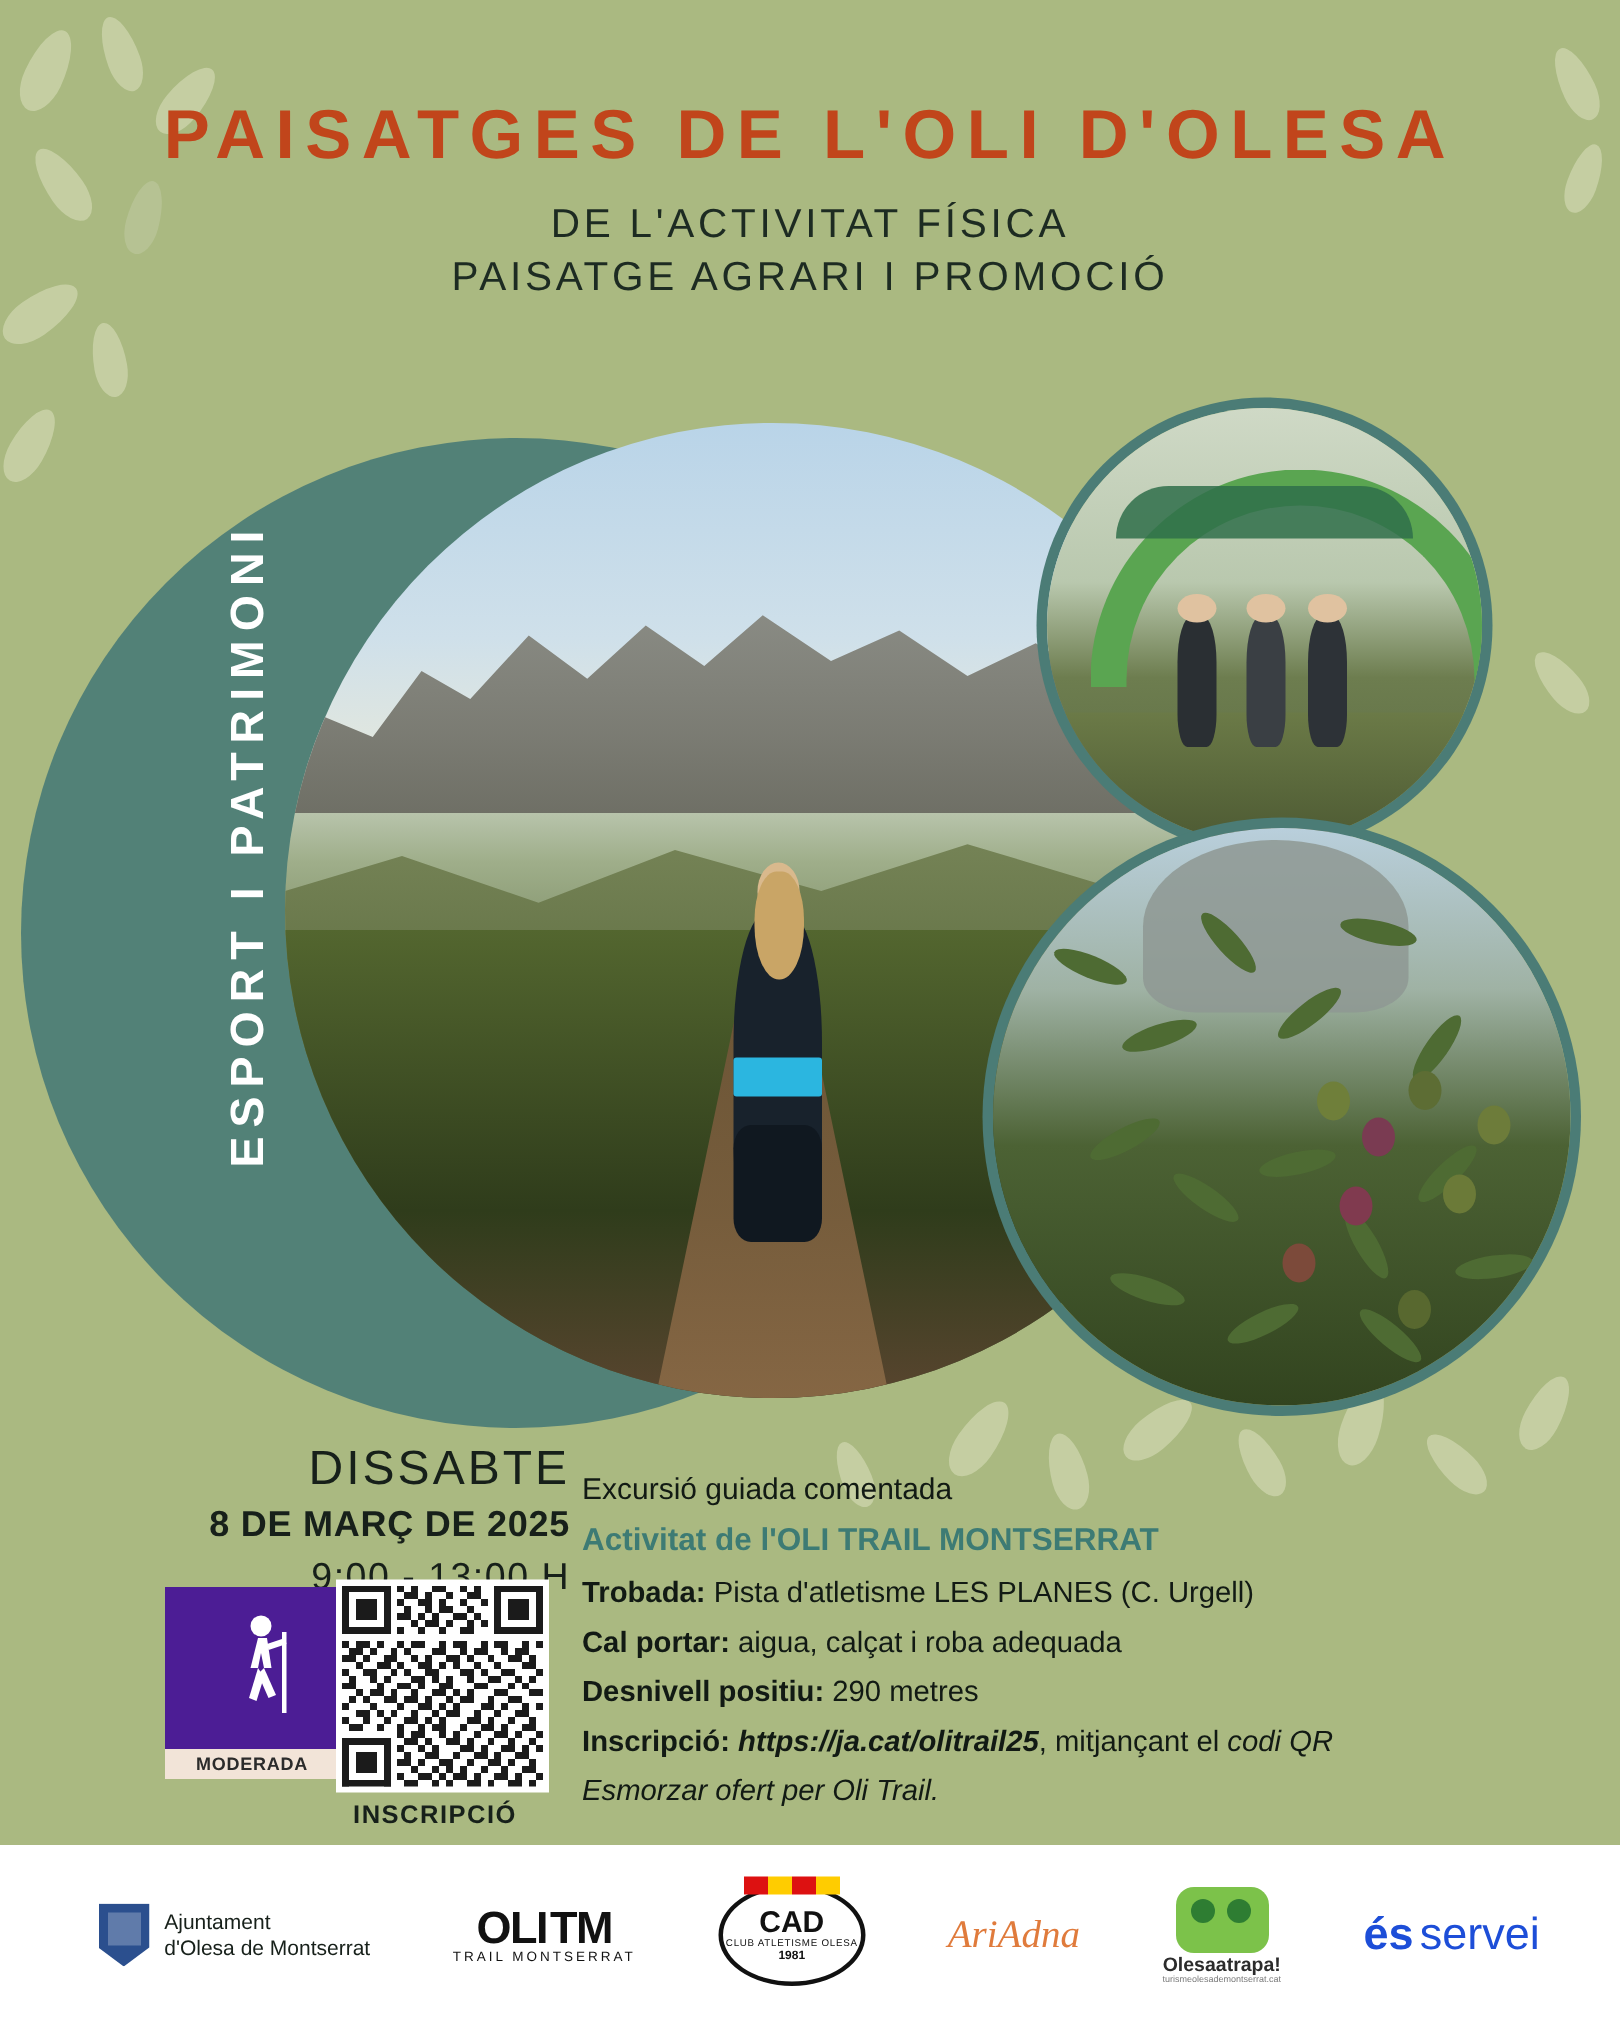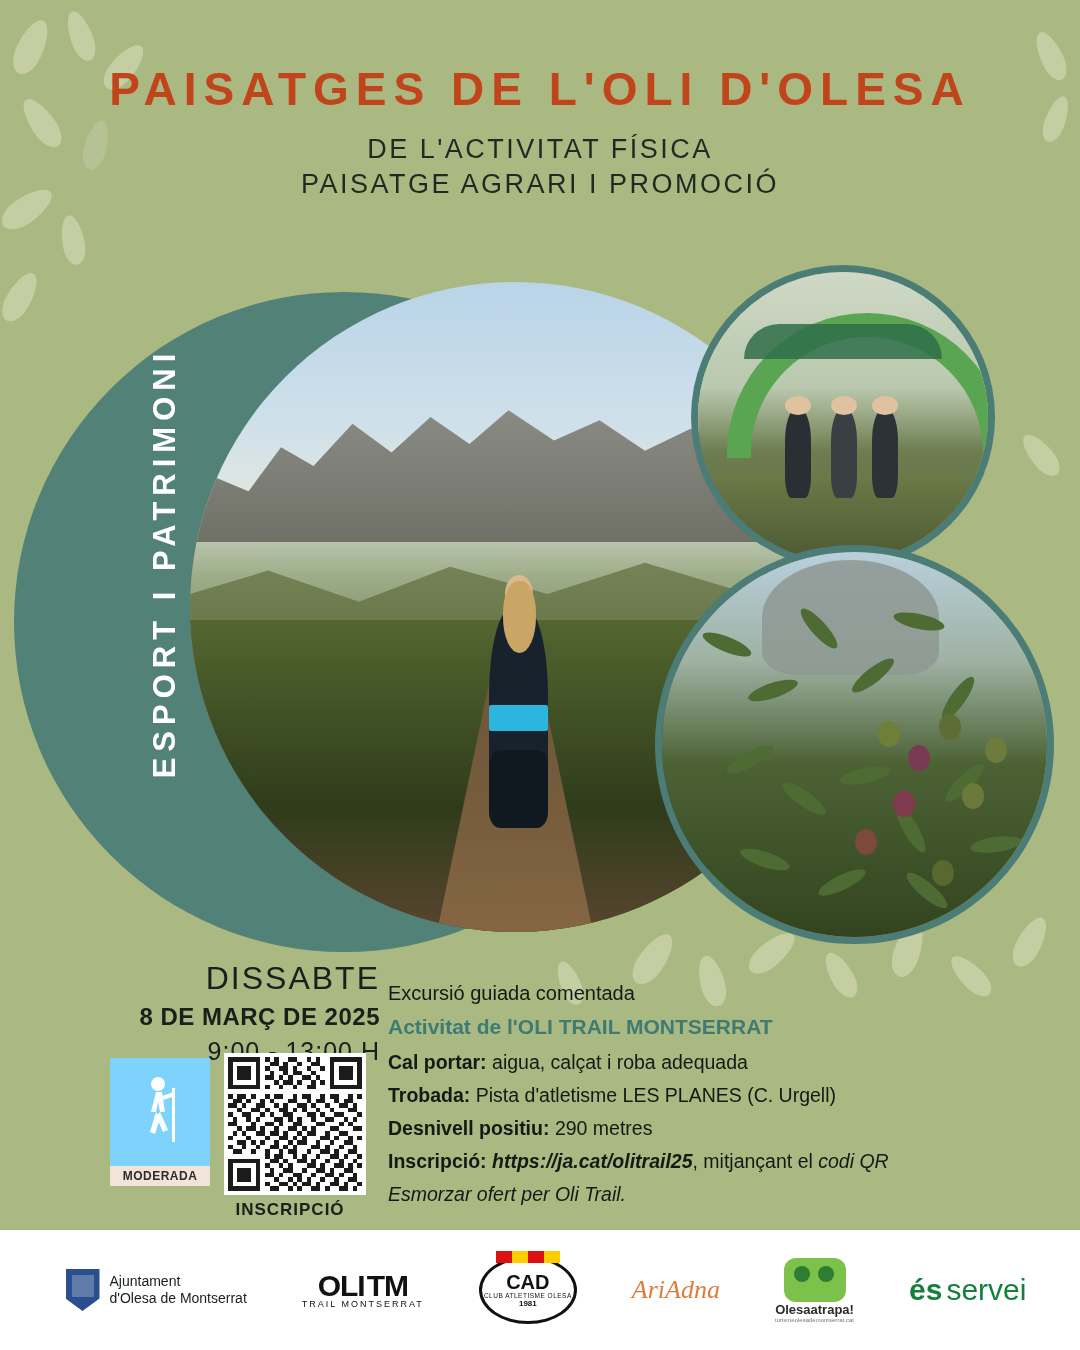--- a/index.html
+++ b/index.html
@@ -86,22 +86,22 @@
   .ol{position:absolute;width:52px;height:15px;background:#4e6b33;border-radius:50%;transform-origin:center;}
   .berry{position:absolute;width:22px;height:26px;border-radius:50%;}
 
   
   .date-block{position:absolute;left:100px;top:960px;width:280px;text-align:right;color:#17201a;}
   .d1{font-size:32px;letter-spacing:2px;}
   .d2{font-size:24px;font-weight:bold;letter-spacing:.5px;margin-top:6px;}
   .d3{font-size:25px;margin-top:6px;letter-spacing:1px;}
 
   .badge{
-    position:absolute;left:110px;top:1058px;width:100px;height:128px;background:#7dd3fc;
-    display:flex;flex-direction:column;align-items:center;justify-content:flex-start;
+    position:absolute;left:110px;top:1058px;width:100px;height:128px;background:#4c1d95;
+    display:flex;flex-direction:column;align-items:center;justify-content:flex-start;padding-left:16px;
   }
   .badge .hiker{margin-top:14px;}
   .badge-label{
     position:absolute;bottom:0;left:0;right:0;background:#f2e4d8;color:#2b2b2b;
     font-size:12px;font-weight:bold;text-align:center;padding:3px 0;letter-spacing:.5px;
   }
 
   .qr-wrap{position:absolute;left:224px;top:1053px;width:134px;height:134px;background:#fff;padding:4px;}
   .qr{width:100%;height:100%;}
   .qr-cap{position:absolute;left:215px;top:1200px;width:150px;text-align:center;font-size:17px;font-weight:bold;color:#17201a;letter-spacing:1px;}
@@ -127,21 +127,21 @@
   .cad-top{position:absolute;top:-8px;left:14px;width:64px;height:12px;background:linear-gradient(90deg,#d11 0 25%,#fc0 25% 50%,#d11 50% 75%,#fc0 75% 100%);}
   .cad-main{font-weight:bold;font-size:20px;color:#111;line-height:1;}
   .cad-sub{font-size:6.5px;color:#111;letter-spacing:.5px;}
   .cad-year{font-size:8px;font-weight:bold;color:#111;}
   .ariadna{font-size:26px;color:#e07b3c;font-style:italic;font-family:"Liberation Serif",serif;}
   .olesa-logo{display:flex;flex-direction:column;align-items:center;}
   .olesa-circle{width:62px;height:44px;background:#7cc24a;border-radius:12px;position:relative;}
   .olesa-tree{position:absolute;width:16px;height:16px;background:#2e7d32;border-radius:50%;top:8px;}
   .olesa-text{font-size:13px;color:#2b2b2b;font-weight:bold;}
   .olesa-url{font-size:6px;color:#7a7a7a;}
-  .esservei{font-size:30px;font-weight:bold;color:#15803d;}
+  .esservei{font-size:30px;font-weight:bold;color:#1d4ed8;}
 </style>
 </head>
 <body>
 
 <div class="poster">
 
   <div class="leaf" style="left:18px;top:18px;width:26px;height:58px;transform:rotate(25deg);"></div>
   <div class="leaf" style="left:70px;top:10px;width:22px;height:52px;transform:rotate(-20deg);"></div>
   <div class="leaf" style="left:112px;top:40px;width:24px;height:54px;transform:rotate(40deg);"></div>
   <div class="leaf" style="left:30px;top:95px;width:24px;height:56px;transform:rotate(-35deg);"></div>
@@ -482,26 +482,26 @@
           <rect x="27" y="28" width="1" height="1"></rect>
       </g>
     </svg>
   </div>
   <div class="qr-cap">INSCRIPCIÓ</div>
 
   <div class="details">
     <div class="lead">Excursió guiada comentada</div>
     <div class="activity">Activitat de l'OLI TRAIL MONTSERRAT</div>
     <div class="row">
+      <b>Trobada:</b>
+      <span>Pista d'atletisme LES PLANES (C. Urgell)</span>
+    </div>
+    <div class="row">
       <b>Cal portar:</b>
       <span>aigua, calçat i roba adequada</span>
-    </div>
-    <div class="row">
-      <b>Trobada:</b>
-      <span>Pista d'atletisme LES PLANES (C. Urgell)</span>
     </div>
     <div class="row">
       <b>Desnivell positiu:</b>
       <span>290 metres</span>
     </div>
     <div class="row">
       <b>Inscripció:</b>
       <span class="link">https://ja.cat/olitrail25</span><span>, mitjançant el </span><i>codi QR</i>
     </div>
     <div class="row">

